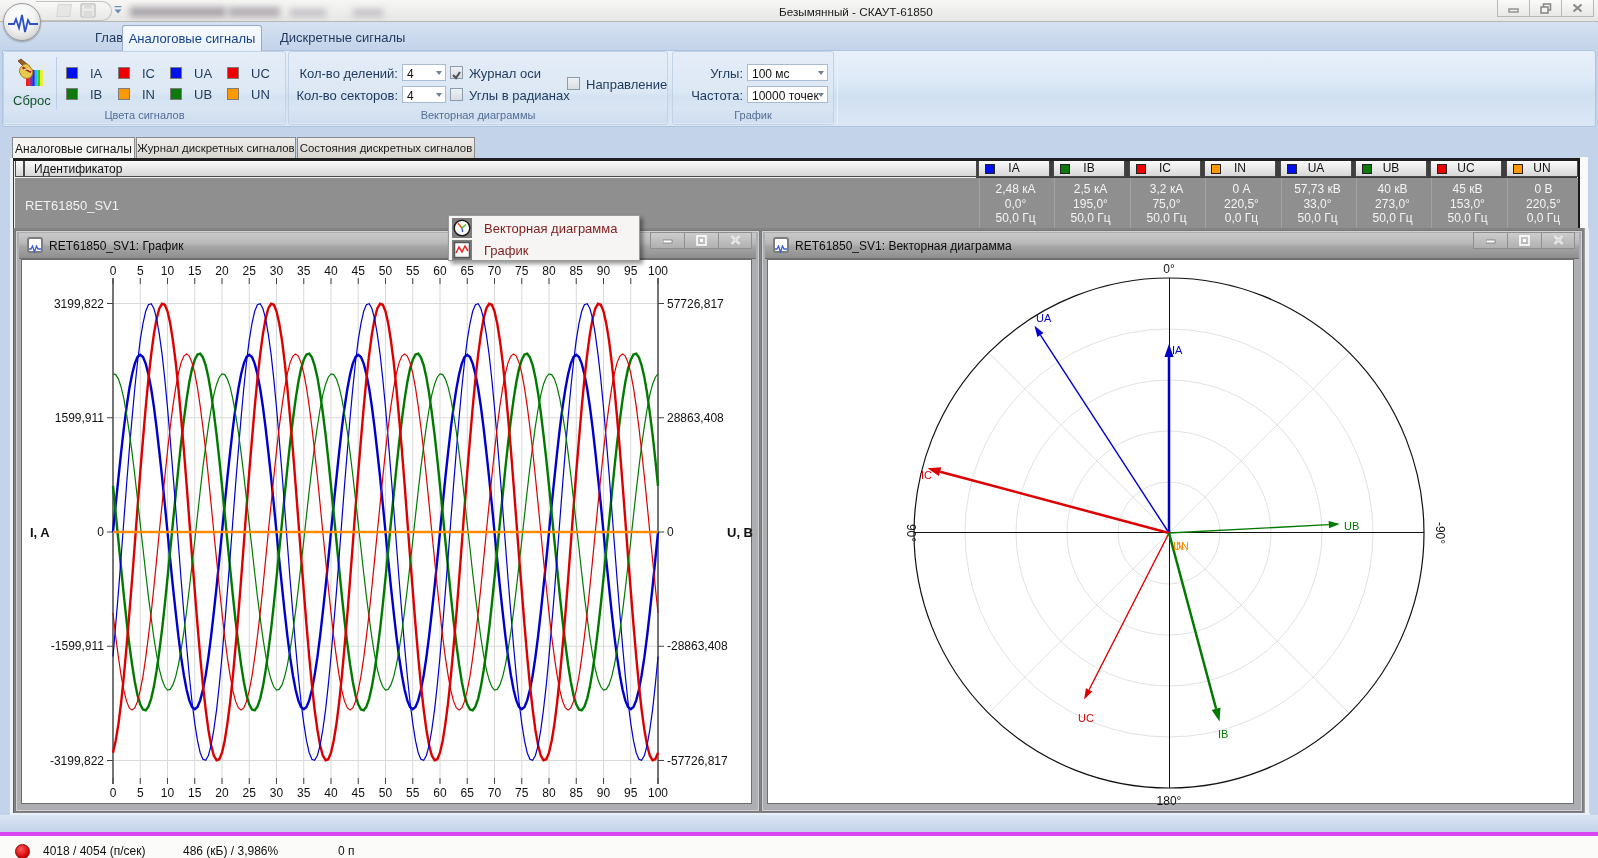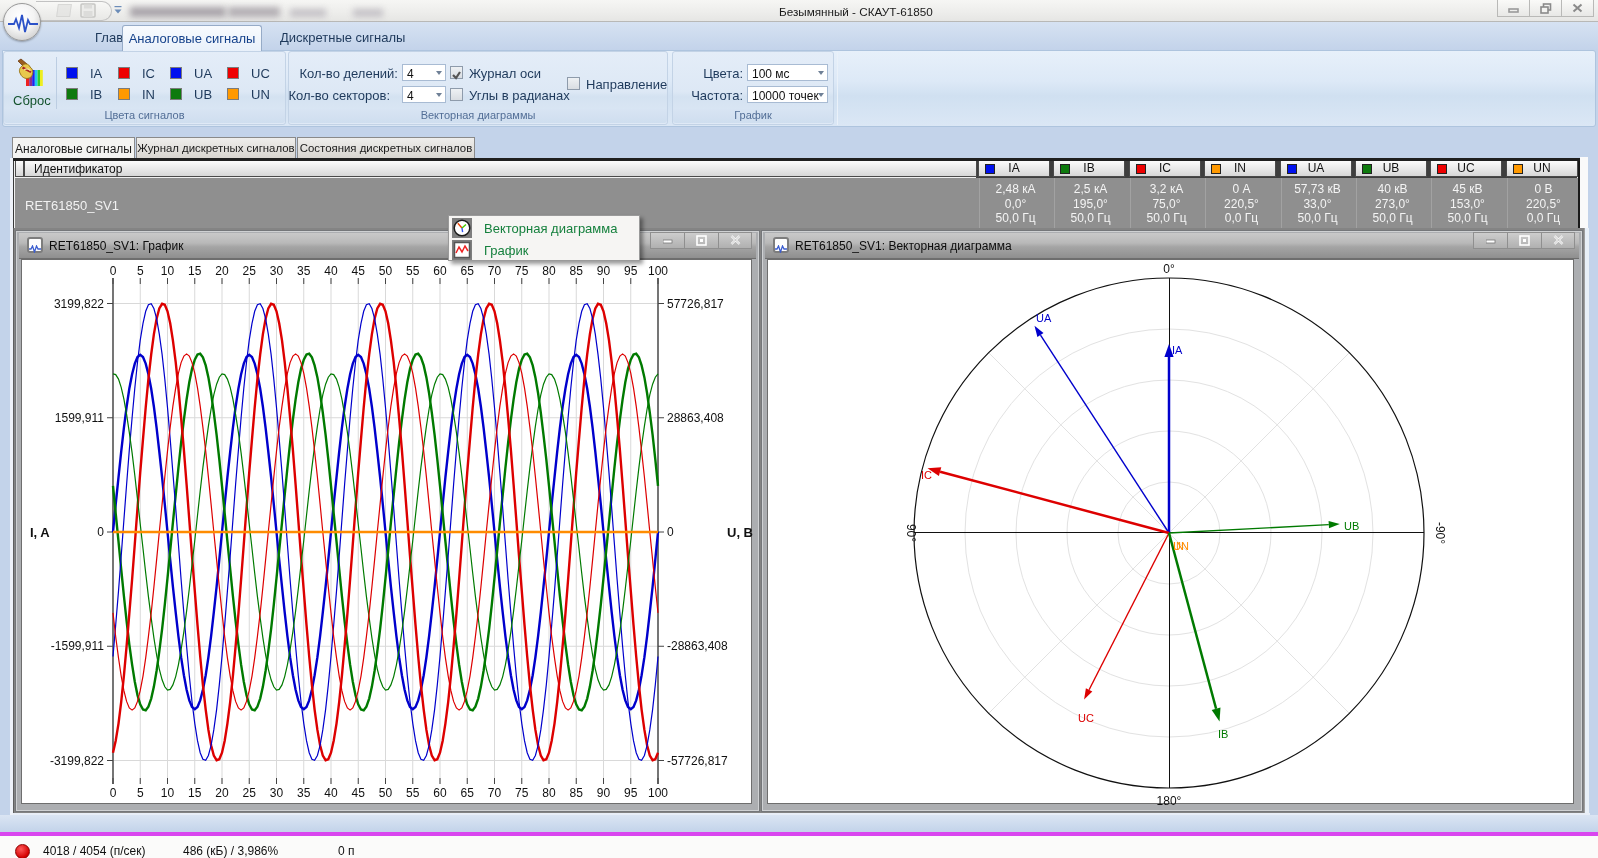--- a/index.html
+++ b/index.html
@@ -79,21 +79,21 @@
 .cbtns { position:absolute; top:-1px; display:flex; }
 .cbtn { width:34px; height:16.5px; background:linear-gradient(#cdcdcd,#b0b0b0);
   border:1px solid #8f8f8f; border-right:none; display:flex; align-items:center; justify-content:center; }
 .cbtn:last-child { border-right:1px solid #8f8f8f; }
 .ccontent { position:absolute; left:5px; top:28px; background:#fff; border:1px solid #6e6e6e; }
 
 
 #cmenu { left:448px; top:215px; width:192px; height:46px; background:#f6f5f3; border:1px solid #9a9a9a;
   box-shadow:3px 3px 4px rgba(0,0,0,.4); z-index:100; }
 .mitem { position:absolute; left:3px; width:20px; height:20px; background:#7e7e7e; }
-.mtext { position:absolute; left:35px; font-size:13px; color:#15803d; }
+.mtext { position:absolute; left:35px; font-size:13px; color:#7f1d1d; }
 
 
 #statusbar { left:0; top:832px; width:1598px; height:26px; background:#fbfbfa; border-top:4px solid #d946ef; }
 #statusbar .st { position:absolute; top:8px; font-size:12px; color:#111; }
 #reddot { position:absolute; left:15px; top:8px; width:15px; height:15px; border-radius:50%;
   background:radial-gradient(circle at 38% 32%, #ff5a5a, #d40000 70%); border:1px solid #8c0000; }
 </style>
 </head>
 <body>
 
@@ -181,33 +181,33 @@
 <div class="swatch" style="left:170px;top:67px;background:#0011ee;"></div>
 <div class="swatch" style="left:170px;top:88px;background:#0e7a0e;"></div>
 <div class="rlbl" style="left:194px;top:66px;">UA</div>
 <div class="rlbl" style="left:194px;top:87px;">UB</div>
 <div class="swatch" style="left:227px;top:67px;background:#ee0000;"></div>
 <div class="swatch" style="left:227px;top:88px;background:#ff9900;"></div>
 <div class="rlbl" style="left:251px;top:66px;">UC</div>
 <div class="rlbl" style="left:251px;top:87px;">UN</div>
 
 <div class="rlbl" style="left:288px;top:66px;width:110px;text-align:right;">Кол-во делений:</div>
-<div class="rlbl" style="left:280px;top:88px;width:110px;text-align:right;">Кол-во секторов:</div>
+<div class="rlbl" style="left:288px;top:88px;width:110px;text-align:right;">Кол-во секторов:</div>
 <div class="combo" style="left:402px;top:64px;width:44px;height:17px;">4<span class="arr"></span></div>
 <div class="combo" style="left:402px;top:86px;width:44px;height:17px;">4<span class="arr"></span></div>
 <div class="cb" style="left:450px;top:66px;"><svg width="11" height="11">
       <path d="M2 5 l3 3 l4 -6" fill="none" stroke="#555" stroke-width="2.2"></path>
     </svg></div>
 <div class="rlbl" style="left:469px;top:66px;">Журнал оси</div>
 <div class="cb" style="left:450px;top:88px;"></div>
 <div class="rlbl" style="left:469px;top:88px;">Углы в радианах</div>
 <div class="cb" style="left:567px;top:77px;"></div>
 <div class="rlbl" style="left:586px;top:77px;">Направление</div>
 
-<div class="rlbl" style="left:672px;top:66px;width:71px;text-align:right;">Цвета:</div>
+<div class="rlbl" style="left:672px;top:66px;width:71px;text-align:right;">Углы:</div>
 <div class="rlbl" style="left:672px;top:88px;width:71px;text-align:right;">Частота:</div>
 <div class="combo" style="left:747px;top:64px;width:81px;height:17px;">100 мс<span class="arr"></span></div>
 <div class="combo" style="left:747px;top:86px;width:81px;height:17px;">10000 точек<span class="arr"></span></div>
 
 <div class="abs" id="doctabs"></div>
 <div class="dtab active" style="left:12px;width:123px;font-size:12px;">Аналоговые сигналы</div>
 <div class="dtab" style="left:136px;width:160px;font-size:11.4px;">Журнал дискретных сигналов</div>
 <div class="dtab" style="left:297px;width:178px;font-size:11.4px;">Состояния дискретных сигналов</div>
 
 <div class="abs" style="left:13px;top:158px;width:1567px;height:2.5px;background:#1f1f1f;z-index:4;"></div>

